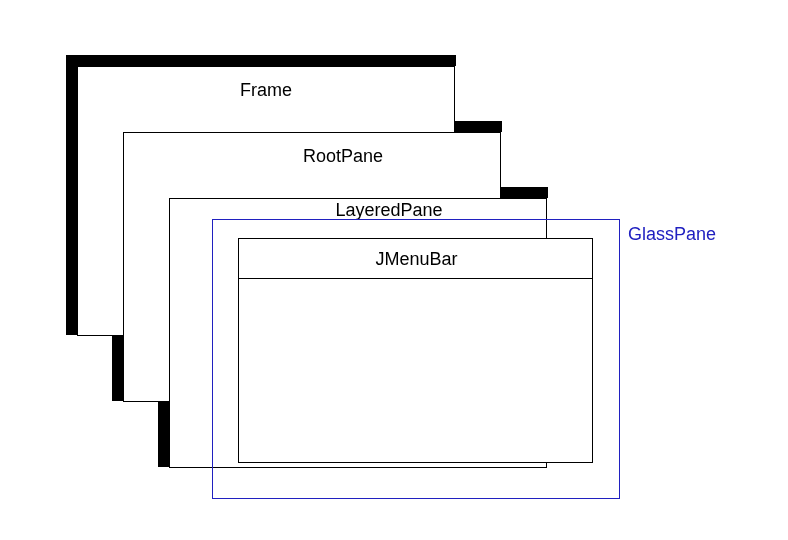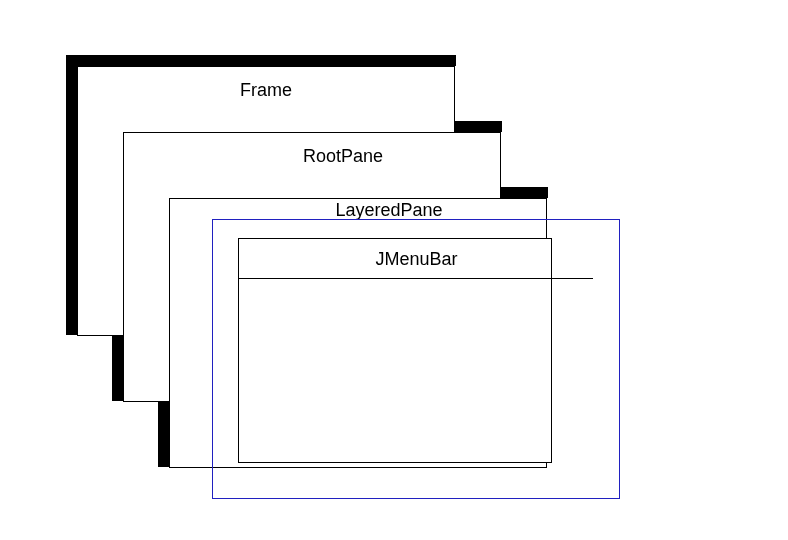--- a/index.html
+++ b/index.html
@@ -86,20 +86,21 @@
   </div>
 
   <div class="box">
     <div class="shadow-top" style="left:158px; top:187px; width:390px; height:11px;"></div>
     <div class="shadow-left" style="left:158px; top:187px; width:11px; height:280px;"></div>
     <div class="face" style="left:169px; top:198px; width:378px; height:270px;"></div>
     <div class="label" style="left:169px; top:200px; width:440px;">LayeredPane</div>
   </div>
 
   <div class="glass" style="left:212px; top:219px; width:408px; height:280px;"></div>
+  <div class="glass-label" style="left:628px; top:224px;">GlassPane</div>
 
-  <div class="inner-box" style="left:238px; top:238px; width:314px; height:225px;">
+  <div class="inner-box" style="left:238px; top:238px; width:355px; height:225px;">
     <div class="label" style="left:0; top:10px; width:355px;">JMenuBar</div>
   </div>
   <div class="divider" style="left:238px; top:278px; width:355px;"></div>
   <div class="label" style="left:238px; top:360px; width:355px;">ContentPane</div>
 
 </div>
 
 </body></html>

